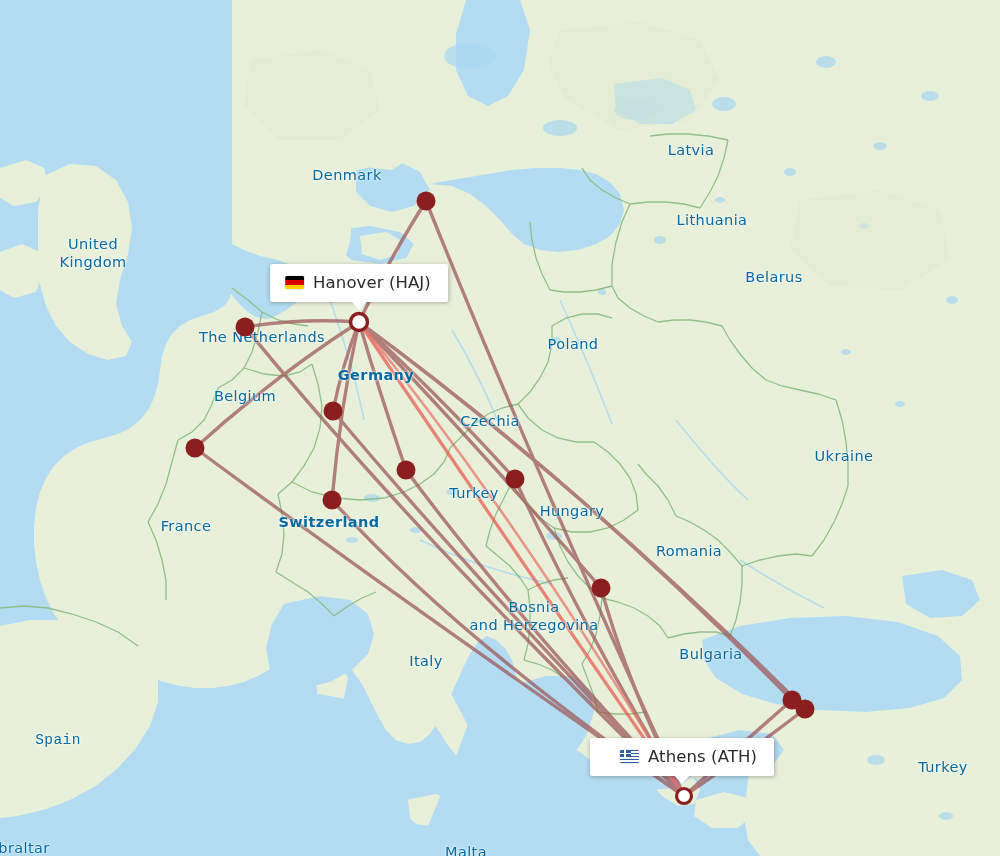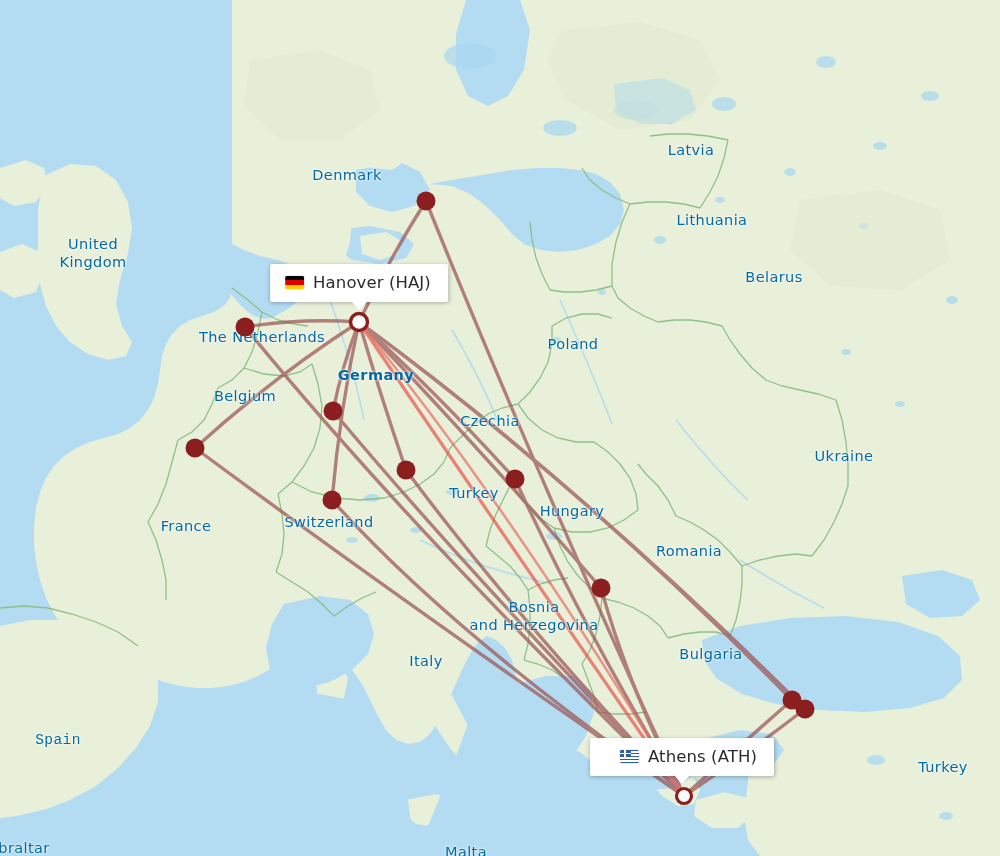--- a/index.html
+++ b/index.html
@@ -311,21 +311,21 @@
   </svg>
 
   <div id="country-labels">
     <div class="country-label" style="left:93px;top:254px;">United
 Kingdom</div>
     <div class="country-label" style="left:347px;top:176px;">Denmark</div>
     <div class="country-label" style="left:262px;top:338px;">The Netherlands</div>
     <div class="country-label" style="left:245px;top:397px;">Belgium</div>
     <div class="country-label" style="left:376px;top:376px;font-weight:bold;">Germany</div>
     <div class="country-label" style="left:186px;top:527px;">France</div>
-    <div class="country-label" style="left:329px;top:523px;">Switzerland</div>
+    <div class="country-label" style="left:329px;top:523px;font-weight:bold;">Switzerland</div>
     <div class="country-label" style="left:426px;top:662px;">Italy</div>
     <div class="country-label" style="left:58px;top:741px;font-family:Liberation Mono, monospace;">Spain</div>
     <div class="country-label" style="left:24px;top:849px;">braltar</div>
     <div class="country-label" style="left:466px;top:853px;">Malta</div>
     <div class="country-label" style="left:573px;top:345px;">Poland</div>
     <div class="country-label" style="left:490px;top:422px;">Czechia</div>
     <div class="country-label" style="left:474px;top:494px;">Turkey</div>
     <div class="country-label" style="left:572px;top:512px;">Hungary</div>
     <div class="country-label" style="left:691px;top:151px;">Latvia</div>
     <div class="country-label" style="left:687px;top:221px;margin-left:25px;">Lithuania</div>

